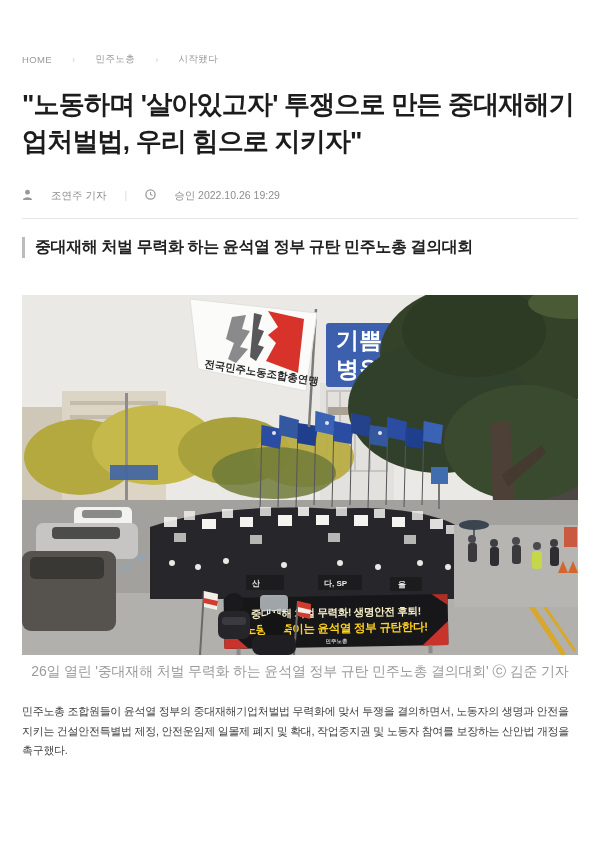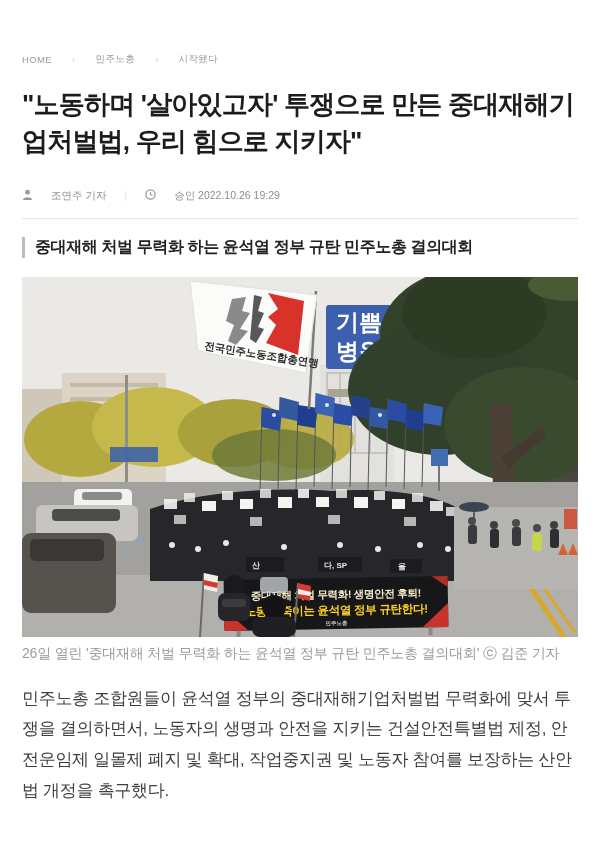--- a/index.html
+++ b/index.html
@@ -20,26 +20,26 @@
   .byline { margin-top: 29px; display: flex; align-items: flex-start; gap: 18px; font-size: 10.5px; color: #8d8d8d; }
   .byline .divider { color: #dddddd; }
   .byline .ic { display: inline-flex; vertical-align: middle; }
   hr.rule { margin-top: 15px; border: none; border-top: 1px solid #e7e7e7; }
 
   
   .subheading { margin-top: 18px; border-left: 3px solid #bcbcbc; padding-left: 10px;
                 font-size: 16px; font-weight: 700; color: #222222; letter-spacing: -0.4px; }
 
   
-  figure.photo { margin-top: 19px; width: 556px; }
+  figure.photo { margin-top: 37px; width: 556px; text-align: center; }
   figure.photo svg { display: block; width: 556px; height: 360px; background: #ebe9e5; }
   figcaption { margin-top: 8px; font-size: 14px; color: #9b9b9b; letter-spacing: -0.2px; }
 
   
-  .body-text p { margin-top: 21px; font-size: 17px; line-height: 1.8; color: #3f3f3f; letter-spacing: -0.3px; }
+  .body-text p { margin-top: 21px; font-size: 11px; line-height: 1.8; color: #3f3f3f; letter-spacing: -0.3px; }
 
   .svg-txt { font-family: "Liberation Sans", sans-serif; font-weight: 700; }
 </style>
 </head>
 <body>
 
 <div class="page">
 
   <header>
     <nav class="breadcrumb">

